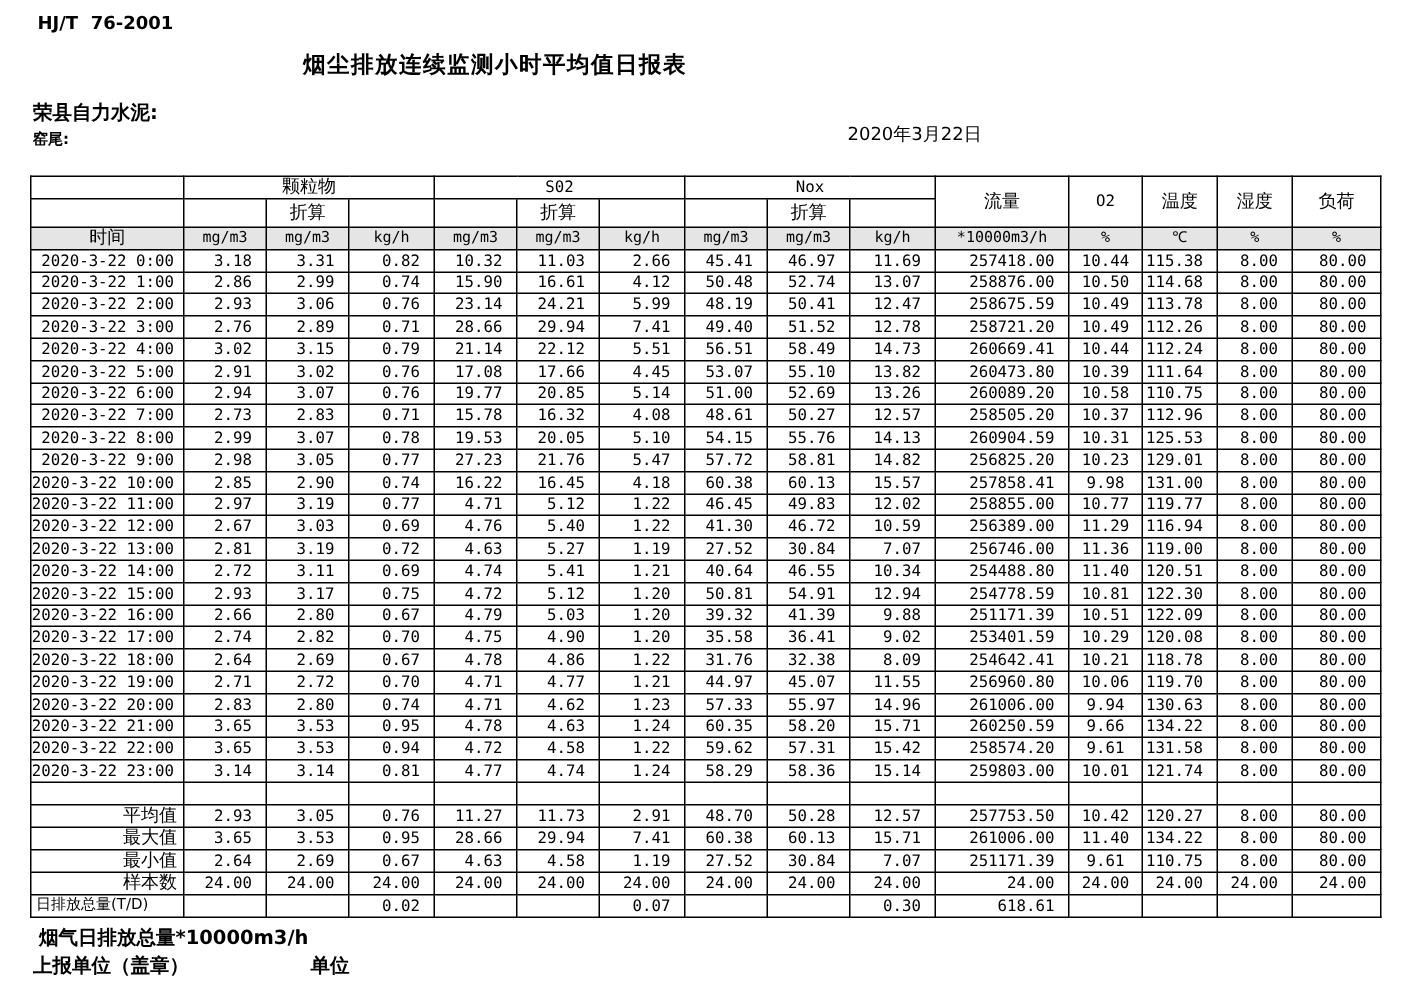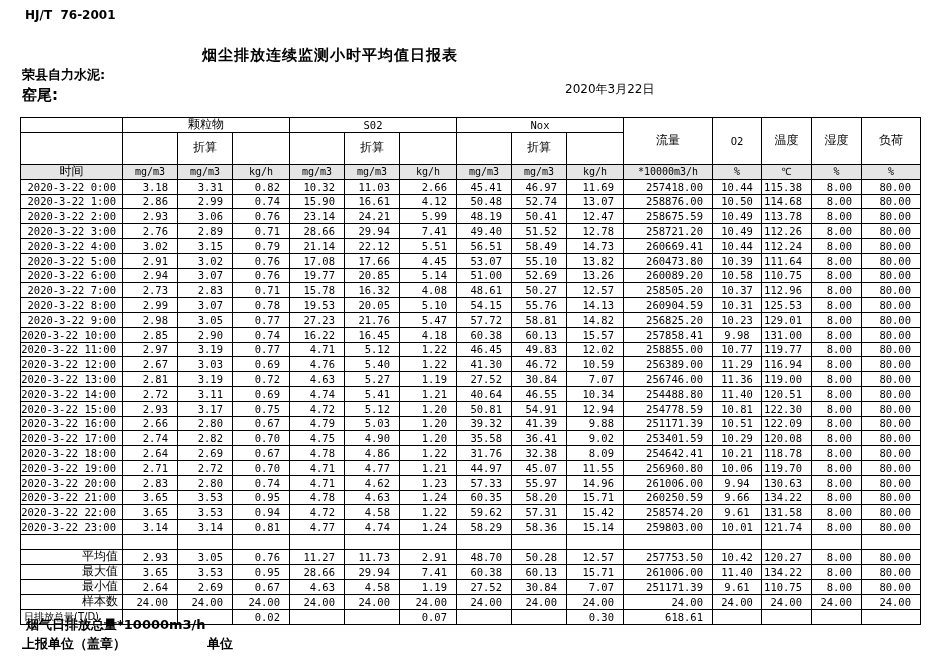--- a/index.html
+++ b/index.html
@@ -3,45 +3,45 @@
 <meta charset="utf-8">
 <style>
   * { box-sizing: border-box; }
   html,body { margin:0; padding:0; }
   body {
     width:945px; height:658px; background:#ffffff; color:#000;
     font-family:"DejaVu Sans", sans-serif; position:relative; overflow:hidden;
   }
   .abs { position:absolute; }
   .std-code { left:25px; top:8px; font-size:12px; font-weight:bold; white-space:pre; }
-  .title-wrap { left:0; top:33px; width:660px; text-align:center;margin-top:12px; }
+  .title-wrap { left:0; top:33px; width:660px; text-align:center; }
   .title { font-size:15px; font-weight:bold; letter-spacing:1px; }
   .company { left:22px; top:66px; font-size:13px; font-weight:bold; }
-  .loc { left:22px; top:86px; font-size:15px; font-weight:bold; }
+  .loc { left:22px; top:86px; font-size:10px; font-weight:bold; }
   .rdate { left:565px; top:81px; font-size:12px; }
 
   table.rep {
     position:absolute; left:20px; top:117px; width:900px;
     border-collapse:collapse; table-layout:fixed;
   }
   table.rep td {
     border:1px solid #000; padding:0; white-space:nowrap; overflow:hidden;
     line-height:1.15; vertical-align:middle;
   }
   .mono { font-family:"DejaVu Sans Mono", monospace; font-size:10.5px; }
   .cjk  { font-family:"DejaVu Sans", sans-serif; font-size:12px; }
   .small{ font-size:10px; }
   .c { text-align:center; }
   .r { text-align:right; padding-right:9px !important; }
   .l { text-align:left; padding-left:3px !important; }
   .time { padding-right:6px !important; }
   .lab { padding-right:4px !important; }
 
   tr.h1 { height:14px; }
-  tr.h2 { height:32px; }
+  tr.h2 { height:19px; }
   tr.h3 { height:15px; }
   tr.green td { background:#e5e5e5; }
   tbody tr.d { height:14.8px; }
   tbody tr.sum { height:15px; }
 
   .flow-note { left:26px; top:616px; font-size:13px; font-weight:bold; }
   .footer-line { left:0; top:635px; width:945px; font-size:13px; font-weight:bold; }
   .report-unit { position:absolute; left:22px; }
   .unit-lbl { position:absolute; left:207px; }
 </style>

